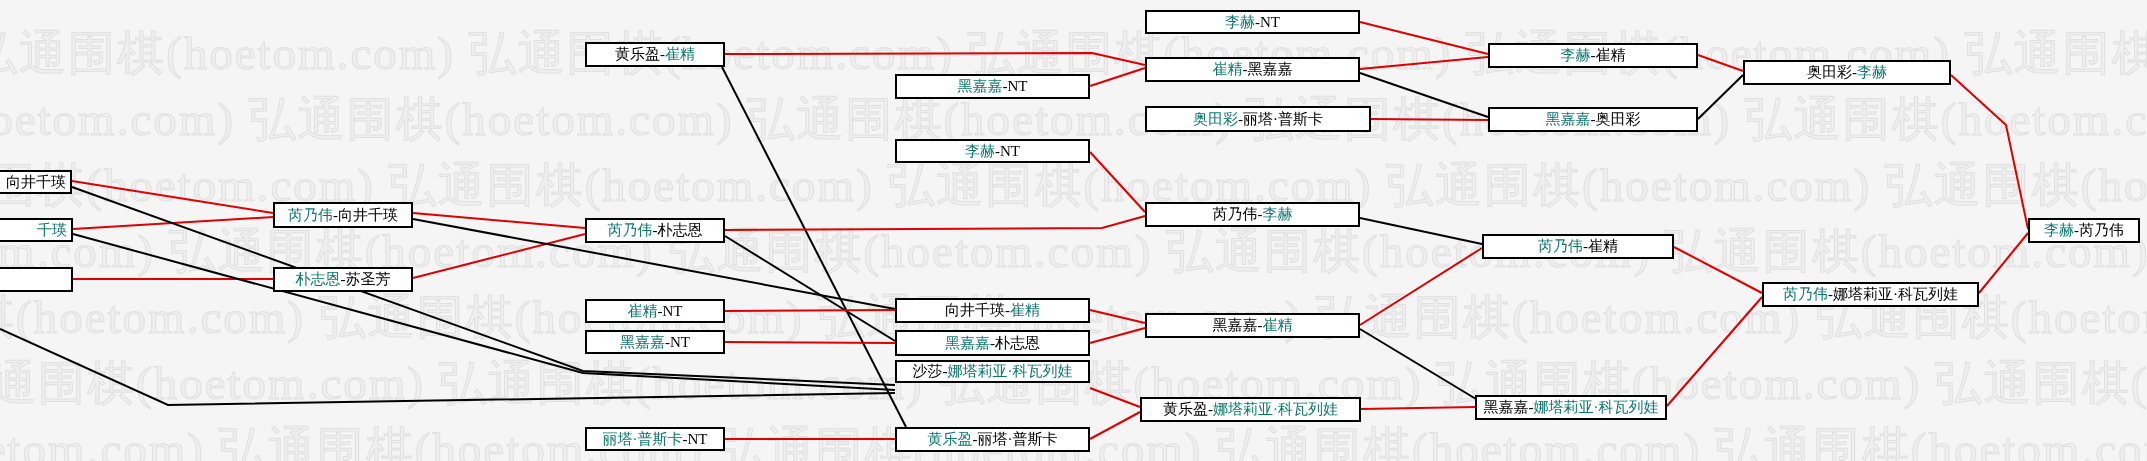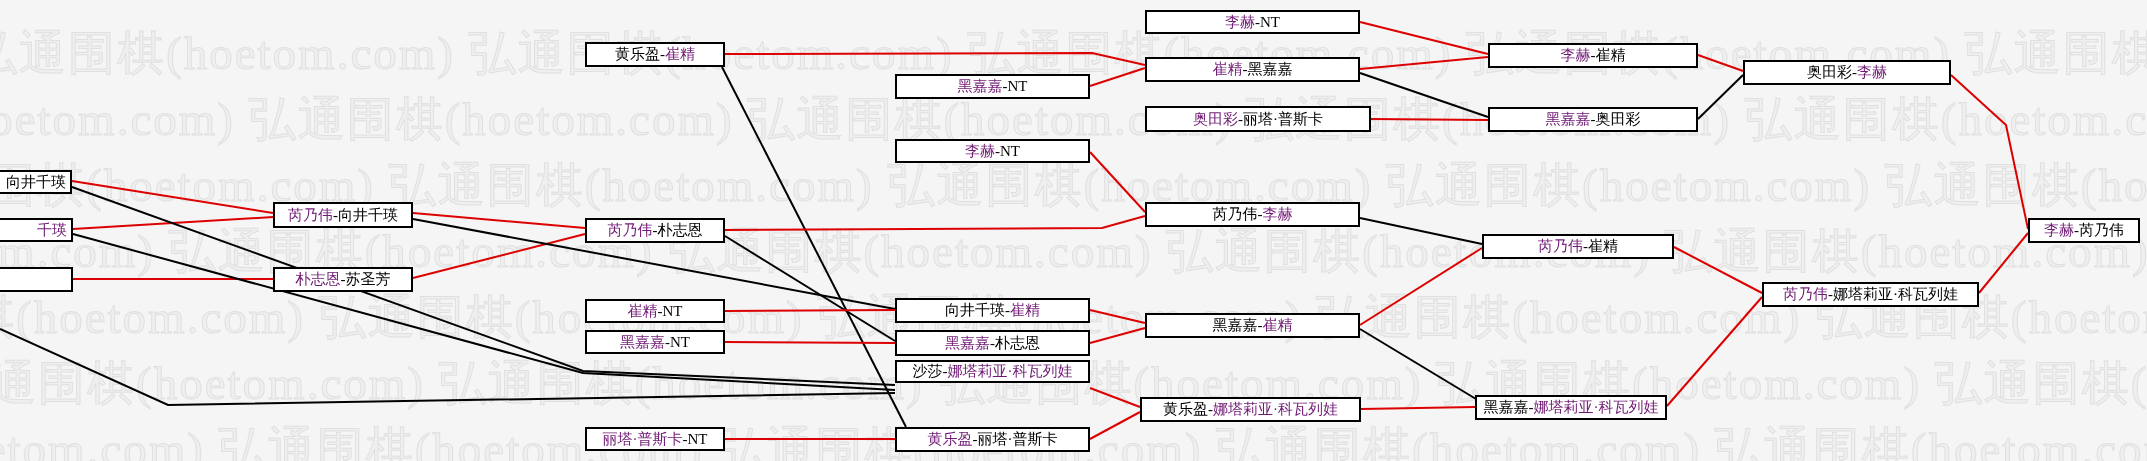--- a/index.html
+++ b/index.html
@@ -15,21 +15,21 @@
     user-select:none;pointer-events:none;z-index:1;
   }
   #edge-layer{position:absolute;left:0;top:0;z-index:2;}
   .match{
     position:absolute;box-sizing:border-box;z-index:3;
     background:#ffffff;border:2px solid #000;
     display:flex;align-items:center;justify-content:center;
     font-size:15px;line-height:1;white-space:nowrap;overflow:hidden;
   }
   .match.align-right{justify-content:flex-end;padding-right:4px;}
-  .p-red{color:#701a75;}
+  .p-red{color:#0f766e;}
   .p-black{color:#000000;}
 </style>
 </head>
 <body>
 
 <div id="stage">
   <div id="watermark-layer">
       <div class="wm-row" style="left: -30px; top: 22px;">弘通围棋(hoetom.com)  弘通围棋(hoetom.com)  弘通围棋(hoetom.com)  弘通围棋(hoetom.com)  弘通围棋(hoetom.com)  弘通围棋(hoetom.com)  </div>
       <div class="wm-row" style="left: -250px; top: 88px;">弘通围棋(hoetom.com)  弘通围棋(hoetom.com)  弘通围棋(hoetom.com)  弘通围棋(hoetom.com)  弘通围棋(hoetom.com)  弘通围棋(hoetom.com)  </div>
       <div class="wm-row" style="left: -110px; top: 154px;">弘通围棋(hoetom.com)  弘通围棋(hoetom.com)  弘通围棋(hoetom.com)  弘通围棋(hoetom.com)  弘通围棋(hoetom.com)  弘通围棋(hoetom.com)  </div>

